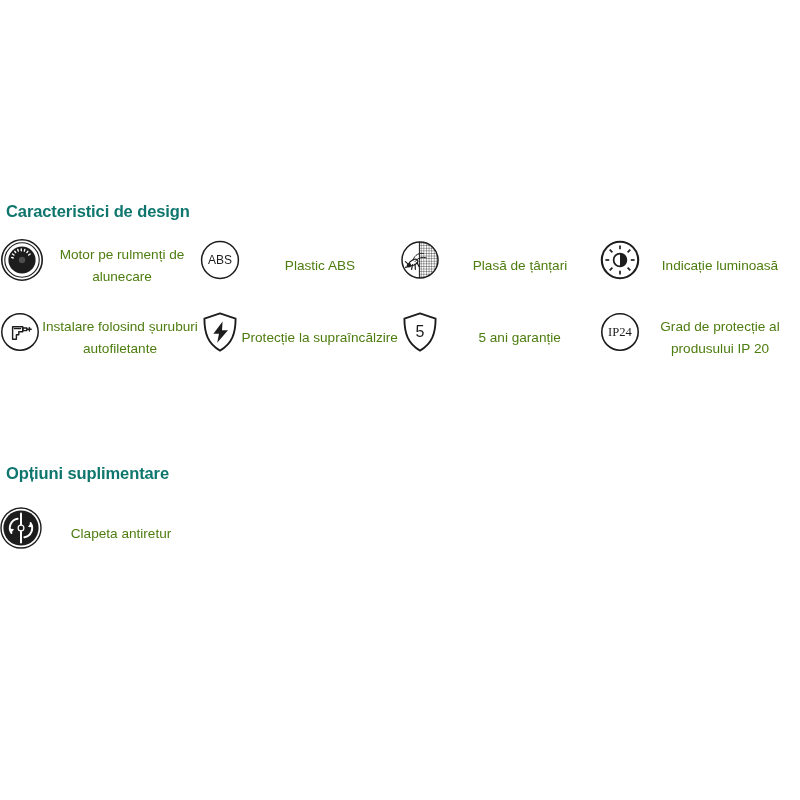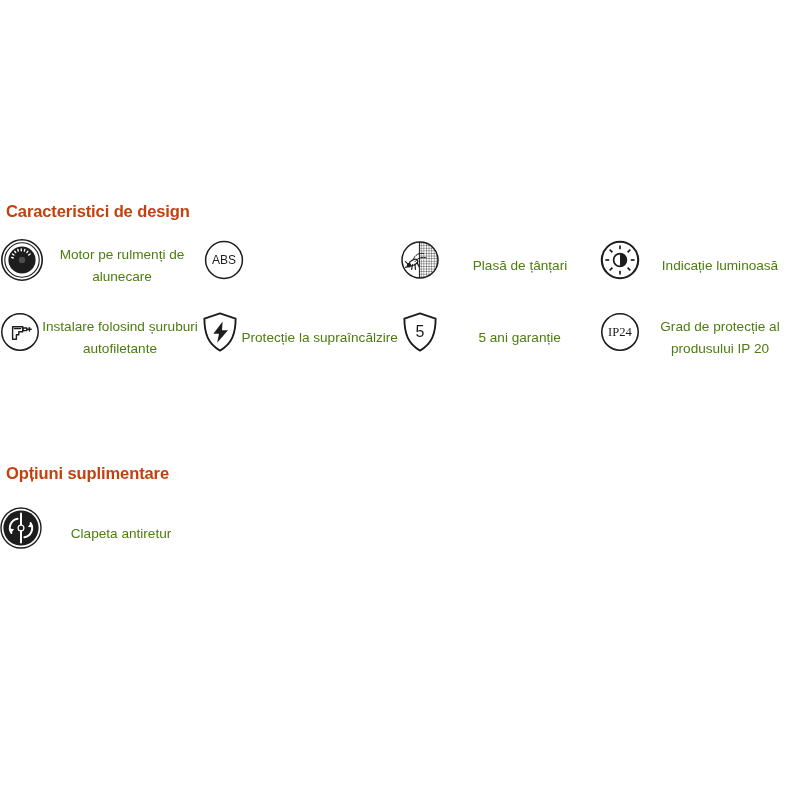--- a/index.html
+++ b/index.html
@@ -23,21 +23,21 @@
     height: 800px;
     box-sizing: border-box;
   }
 
   
   .section-heading {
     position: absolute;
     left: 6px;
     font-size: 16.5px;
     font-weight: bold;
-    color: #c2410c;
+    color: #0f766e;
     letter-spacing: -0.1px;
     white-space: nowrap;
   }
   #heading-design { top: 202px; }
   #heading-options { top: 464px; }
 
   
   .feature-grid {
     position: absolute;
     left: 0;
@@ -115,20 +115,21 @@
       <div class="feature-label">Motor pe rulmenți de alunecare</div>
     </div>
 
     <div class="feature-cell">
       <div class="icon-wrap">
         <svg width="40" height="40" viewBox="0 0 40 40">
           <circle cx="20" cy="20" r="18.4" fill="none" stroke="#1d1d1d" stroke-width="1.5"></circle>
           <text class="ico-text" x="20" y="24.4" text-anchor="middle">ABS</text>
         </svg>
       </div>
+      <div class="feature-label">Plastic ABS</div>
     </div>
 
     <div class="feature-cell">
       <div class="icon-wrap">
         <svg width="40" height="40" viewBox="0 0 40 40">
           <defs>
             <pattern id="meshpat" width="2.6" height="2.6" patternUnits="userSpaceOnUse">
               <path d="M0 0 L0 2.6 M0 0 L2.6 0" stroke="#1d1d1d" stroke-width="0.75"></path>
             </pattern>
             <clipPath id="circClip">

